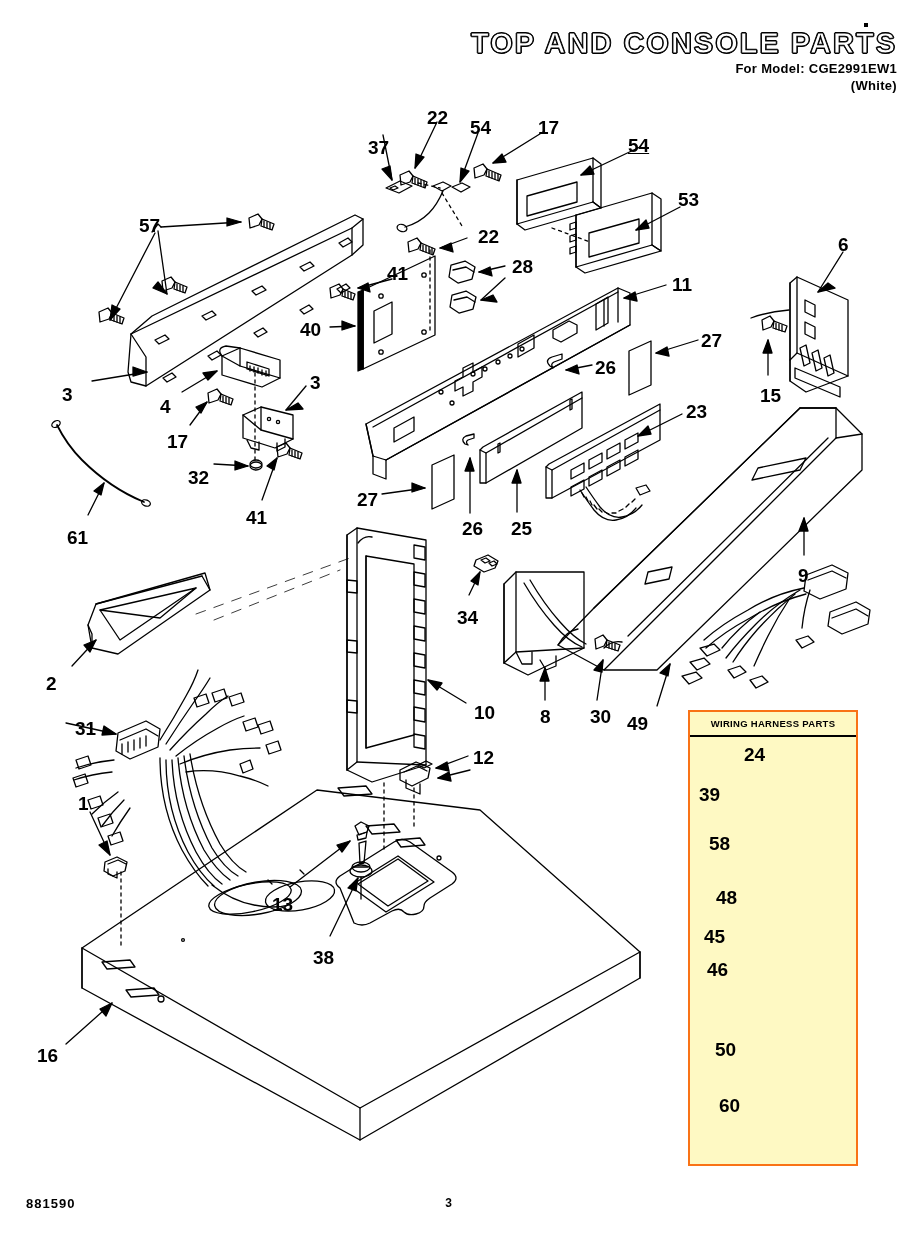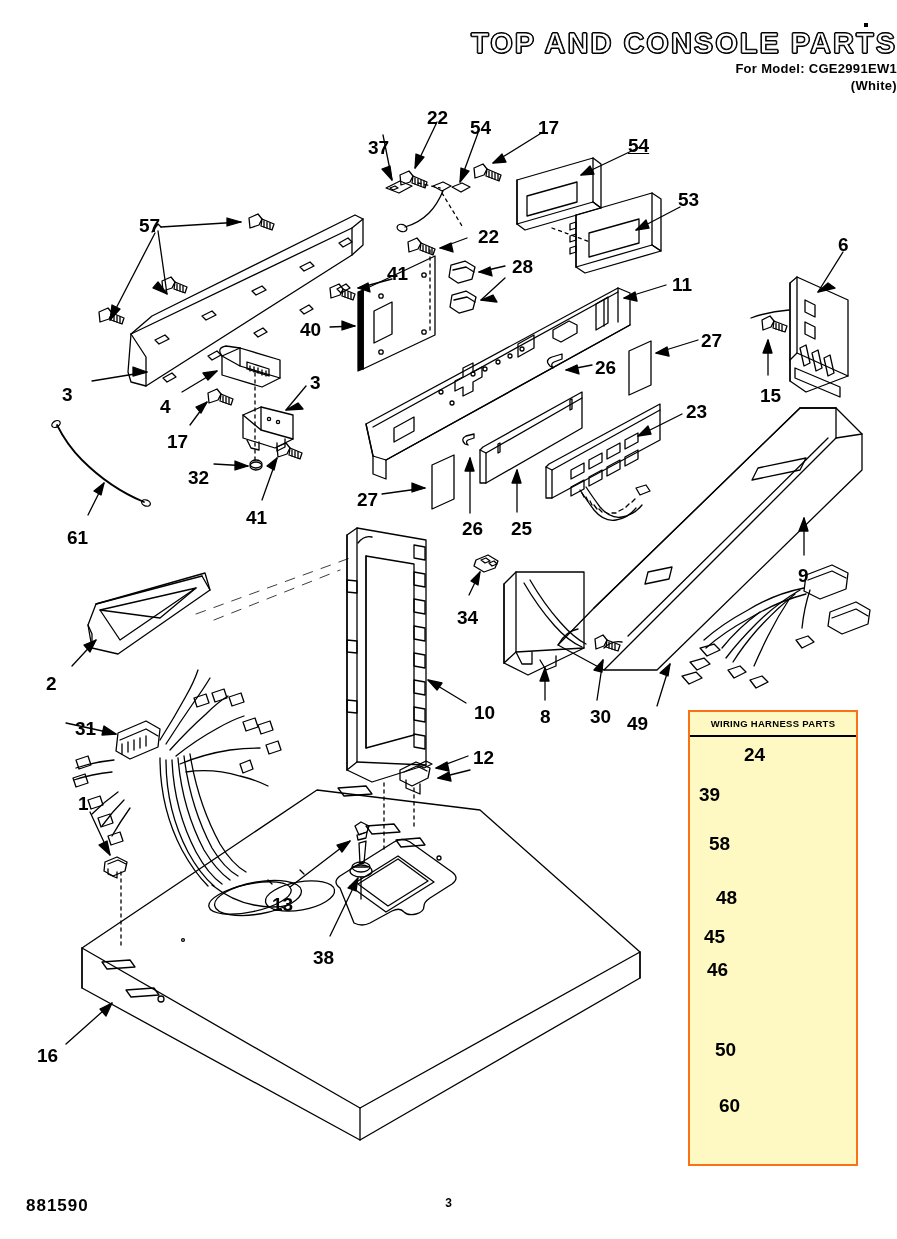--- a/index.html
+++ b/index.html
@@ -43,21 +43,21 @@
   #doc-variant{
     font-size:13px;
     font-weight:bold;
     margin-top:2px;
     letter-spacing:0.3px;
   }
   
   #footer-left{
     position:absolute;
     left:26px; top:1196px;
-    font-size:17px;
+    font-size:13px;
     font-weight:bold;
     letter-spacing:1px;
   }
   #footer-center{
     position:absolute;
     left:0; top:1196px;
     width:897px;
     text-align:center;
     font-size:12px;
     font-weight:bold;

